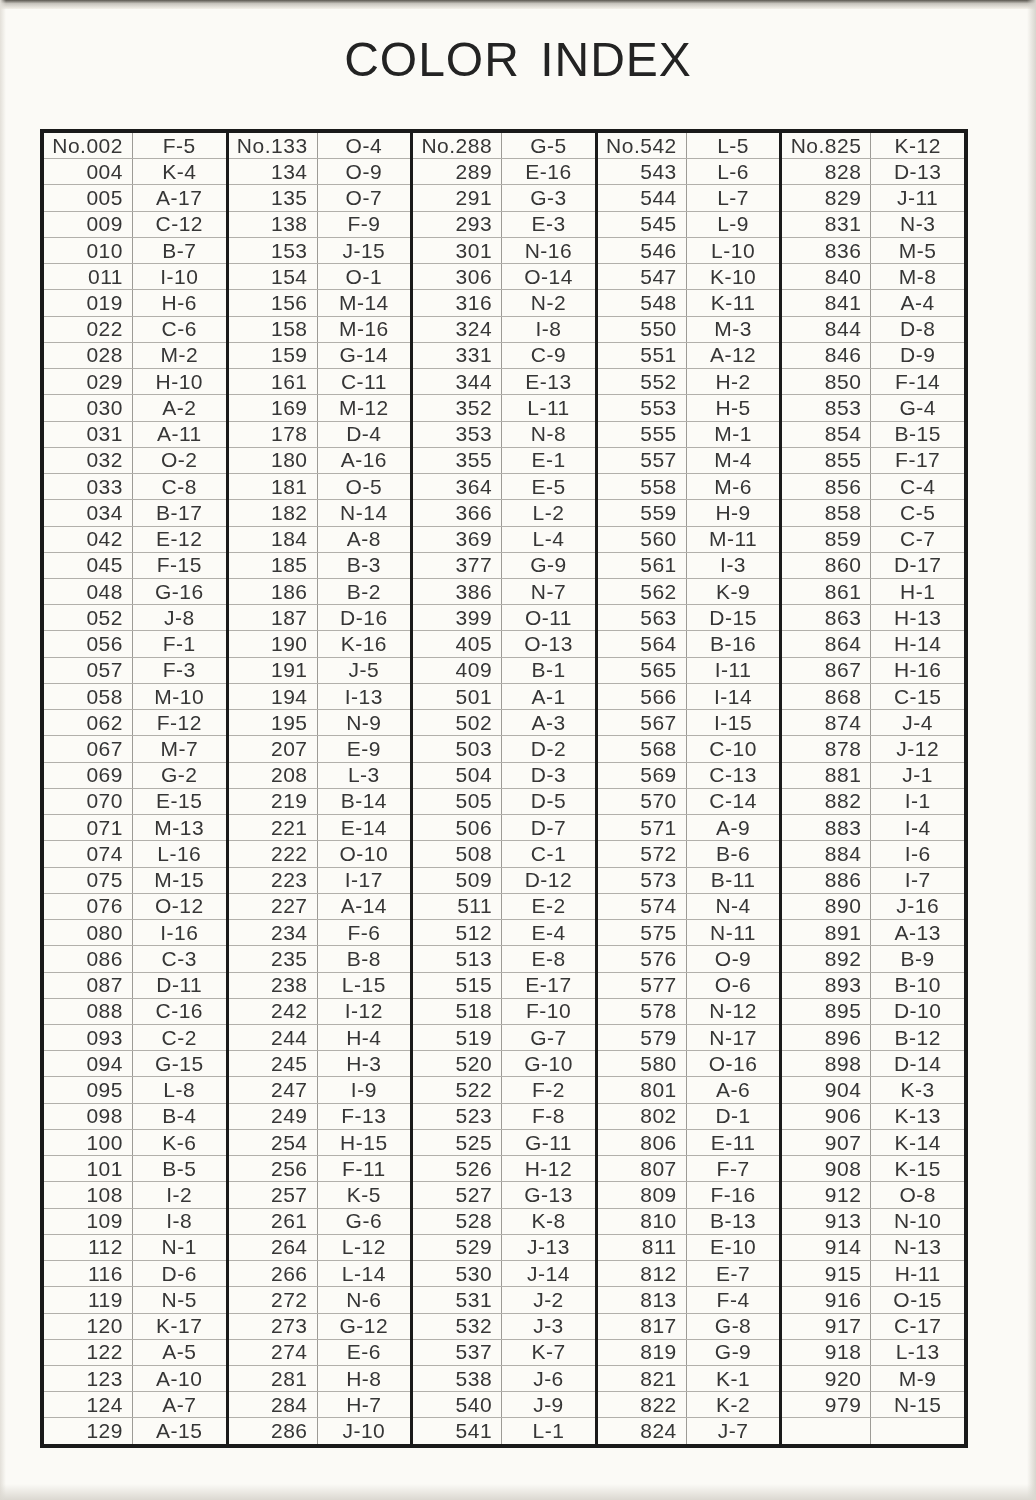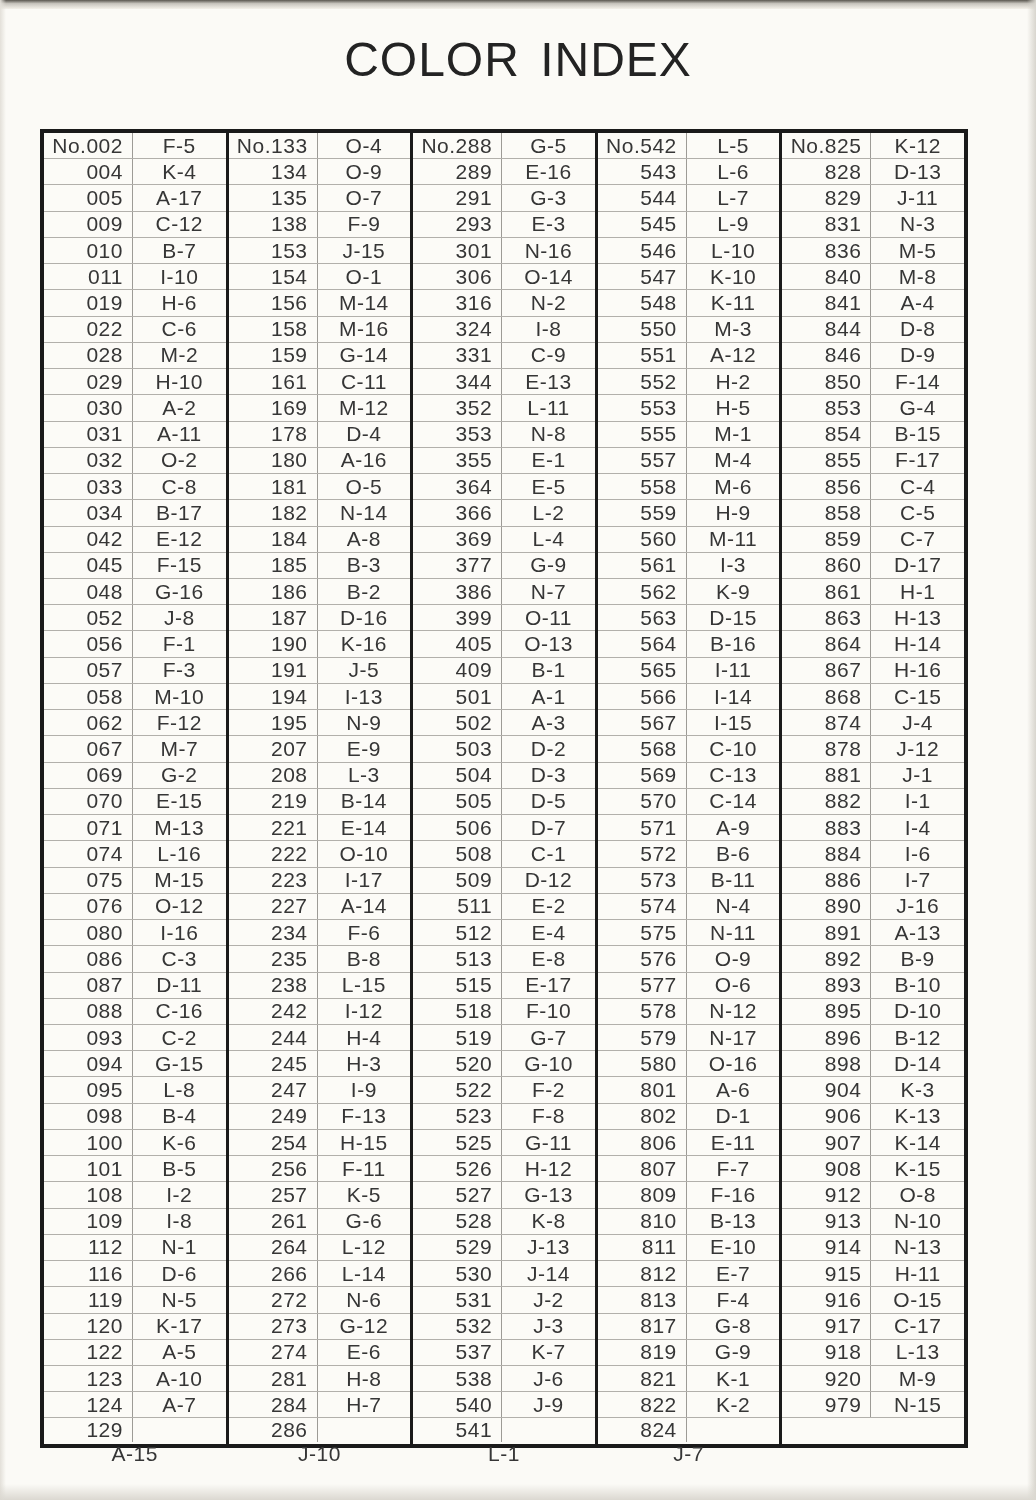--- a/index.html
+++ b/index.html
@@ -51,21 +51,21 @@
     border-right: 3px solid #1a1a1a;
     min-width: 0;
   }
   .col-group:last-child { border-right: none; }
   .row {
     flex: 1 1 0;
     display: flex;
     border-bottom: 1px solid #b2b0ab;
     min-height: 0;
   }
-  .row:last-child { border-bottom: none; flex-direction: column; }
+  .row:last-child { border-bottom: none; }
   .num-cell {
     width: 49%;
     box-sizing: border-box;
     display: flex;
     align-items: center;
     justify-content: flex-end;
     padding-right: 9px;
     border-right: 1px solid #9d9b96;
     font-size: 21px;
     letter-spacing: 0.5px;

